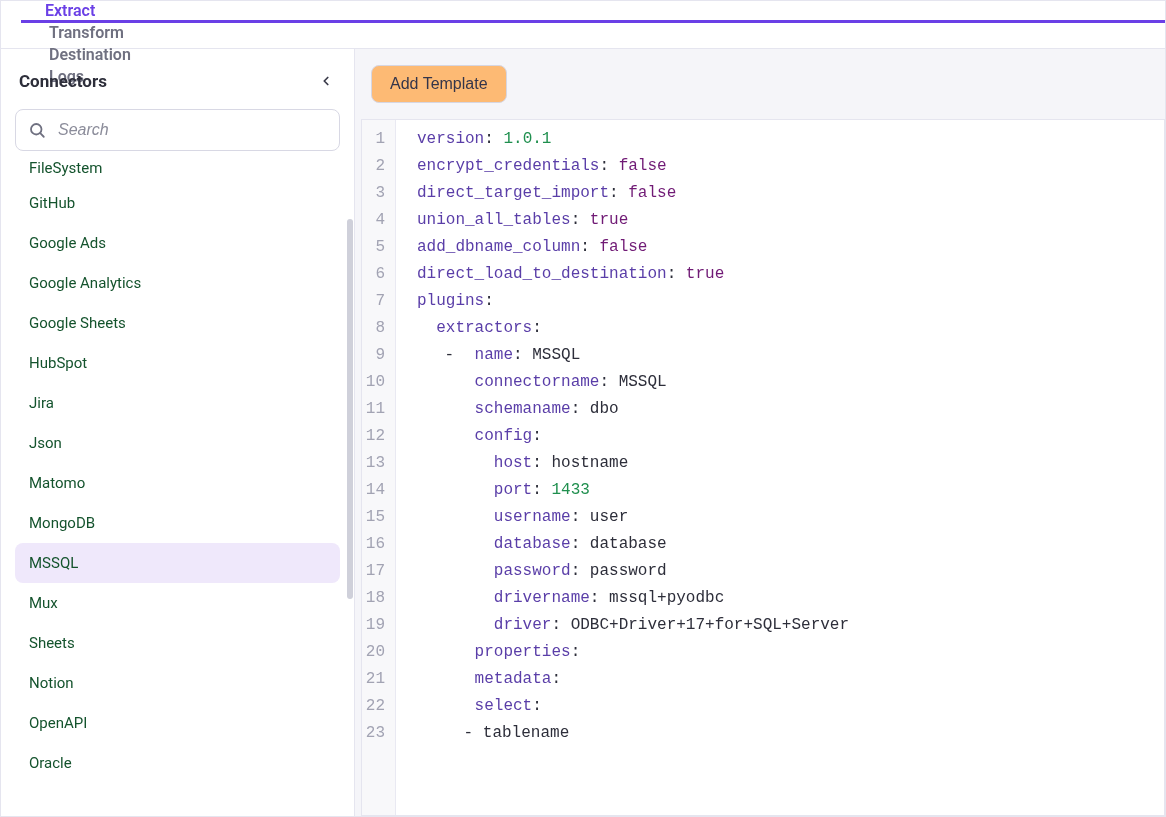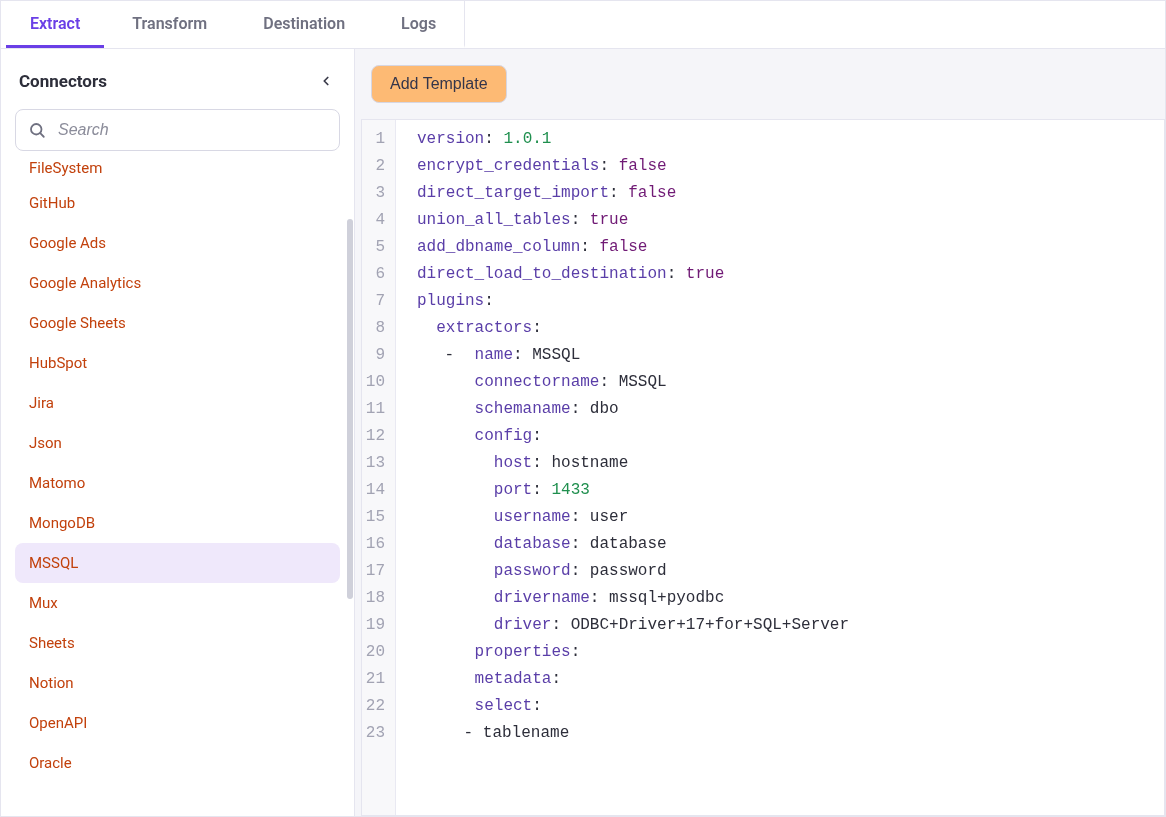--- a/index.html
+++ b/index.html
@@ -18,21 +18,22 @@
     display: flex;
     flex-direction: column;
     overflow: hidden;
   }
   
   .tabs {
     display: flex;
     align-items: stretch;
     border-bottom: 1px solid #e5e5ef;
     height: 48px;
-    padding-left: 5px;
+    padding-left: 20px;
+    flex-direction: column;
   }
   .tab {
     display: flex;
     align-items: center;
     padding: 0 28px;
     color: #6f7080;
     font-size: 16px;
     border-bottom: 3px solid transparent;
     cursor: pointer;
     font-weight: 600;
@@ -103,21 +104,21 @@
     flex: 1;
     overflow-y: auto;
     padding: 0 8px 10px 8px;
     position: relative;
   }
   .connector-item {
     padding: 11px 14px;
     border-radius: 8px;
     cursor: pointer;
     font-size: 15px;
-    color: #c2410c;
+    color: #14532d;
     margin: 0 6px;
   }
   .connector-item.cut {
     padding-top: 0;
     padding-bottom: 6px;
   }
   .connector-item.selected {
     background: #efe8fb;
   }
   

